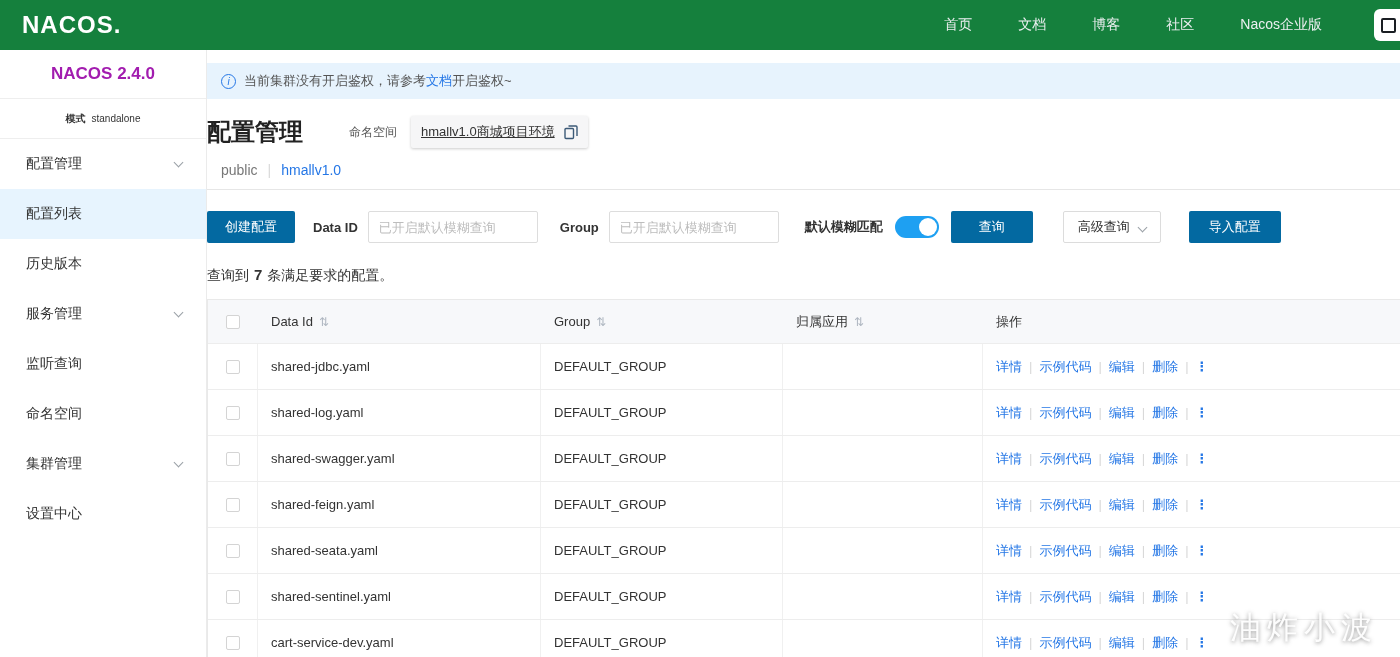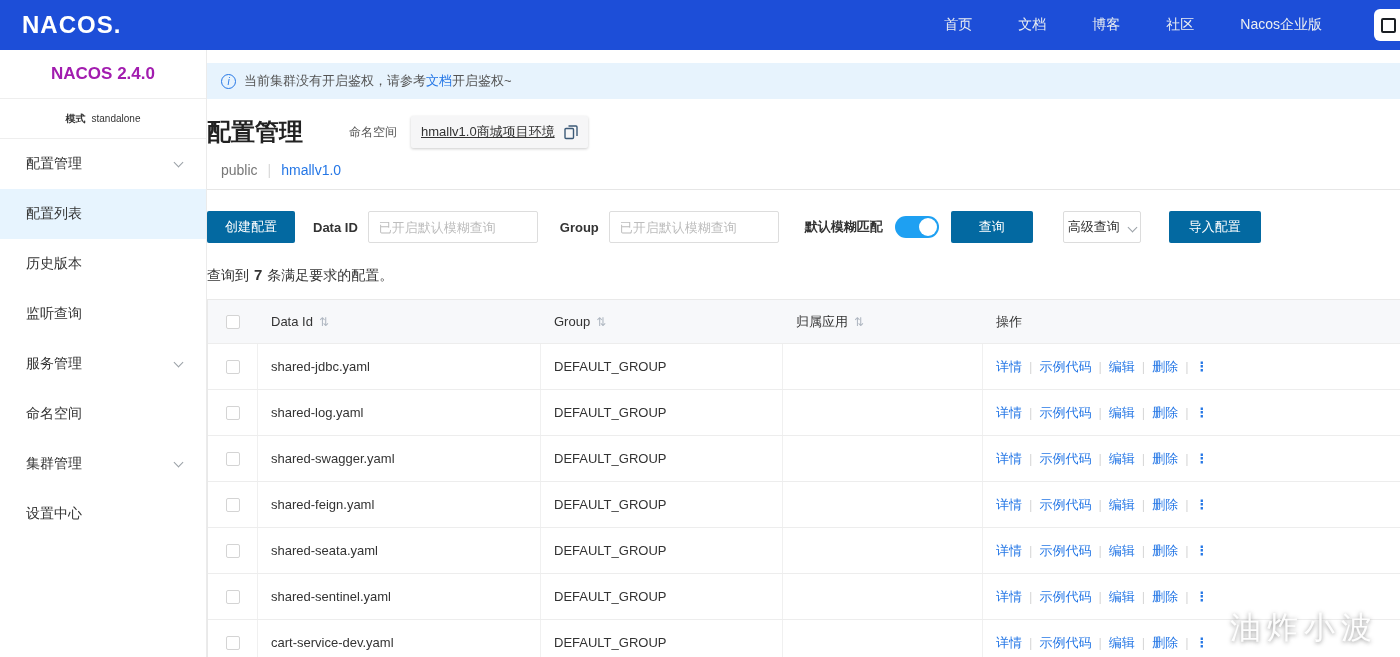--- a/index.html
+++ b/index.html
@@ -1,21 +1,21 @@
 <!DOCTYPE html>
 <html><head>
 <meta charset="utf-8">
 <style>
   * { margin:0; padding:0; box-sizing:border-box; }
   html,body { width:1400px; height:657px; overflow:hidden; background:#fff; color:#333;
               font-family:"Liberation Sans","DejaVu Sans",sans-serif; }
   a { text-decoration:none; cursor:pointer; }
 
   
-  .topbar { height:50px; background:#1d4ed8; display:flex; align-items:center;
+  .topbar { height:50px; background:#15803d; display:flex; align-items:center;
             padding-left:22px; position:relative; }
   .logo { color:#fff; font-size:24px; font-weight:800; letter-spacing:1px; }
   .topnav { margin-left:auto; display:flex; align-items:center; gap:46px; padding-right:78px; }
   .topnav a { color:#eceff1; font-size:14px; }
   .corner-btn { position:absolute; right:-12px; top:9px; width:38px; height:32px; background:#fff;
                 border-radius:6px; display:flex; align-items:center; padding-left:7px; }
   .corner-glyph { width:15px; height:15px; border:2px solid #1a1e23; border-radius:2px; }
 
   
   .layout { display:flex; height:607px; }
@@ -55,21 +55,21 @@
   .tab-sep { color:#d9d9d9; }
   .tab-active { color:#2577e6; }
 
   .toolbar { display:flex; align-items:center; margin-top:21px; height:32px; }
   .btn { height:32px; border:none; border-radius:2px; font-size:13px; cursor:pointer;
          display:flex; align-items:center; }
   .btn-primary { background:#0369a1; color:#fff; }
   .btn-create { padding:0 18px; }
   .btn-query { padding:0 28px; margin-left:12px; }
   .btn-import { padding:0 20px; margin-left:28px; }
-  .btn-plain { background:#fff; border:1px solid #dcdcdc; color:#333; padding:0 4px;
+  .btn-plain { background:#fff; border:1px solid #dcdcdc; color:#333; padding:0 14px;
                gap:9px; margin-left:30px; }
   .field-label { font-size:13px; font-weight:bold; color:#333; }
   .lab-dataid { margin:0 10px 0 18px; }
   .lab-group { margin:0 10px 0 22px; }
   .lab-fuzzy { margin:0 12px 0 26px; }
   .tb-input { width:170px; height:32px; border:1px solid #ddd; border-radius:2px;
               padding:0 10px; font-size:13px; color:#333; outline:none; }
   .tb-input::placeholder { color:#bdbdbd; }
   .toggle { width:44px; height:22px; border-radius:11px; background:#1ea0f2; position:relative;
             cursor:pointer; flex-shrink:0; }
@@ -131,25 +131,25 @@
         <span>配置管理</span>
         <span class="chev"></span>
       </div>
       <div class="sb-item active">
         <span>配置列表</span>
       </div>
       <div class="sb-item">
         <span>历史版本</span>
       </div>
       <div class="sb-item">
-        <span>监听查询</span>
-      </div>
-      <div class="sb-item">
         <span>服务管理</span>
         <span class="chev"></span>
+      </div>
+      <div class="sb-item">
+        <span>监听查询</span>
       </div>
       <div class="sb-item">
         <span>命名空间</span>
       </div>
       <div class="sb-item">
         <span>集群管理</span>
         <span class="chev"></span>
       </div>
       <div class="sb-item">
         <span>设置中心</span>

